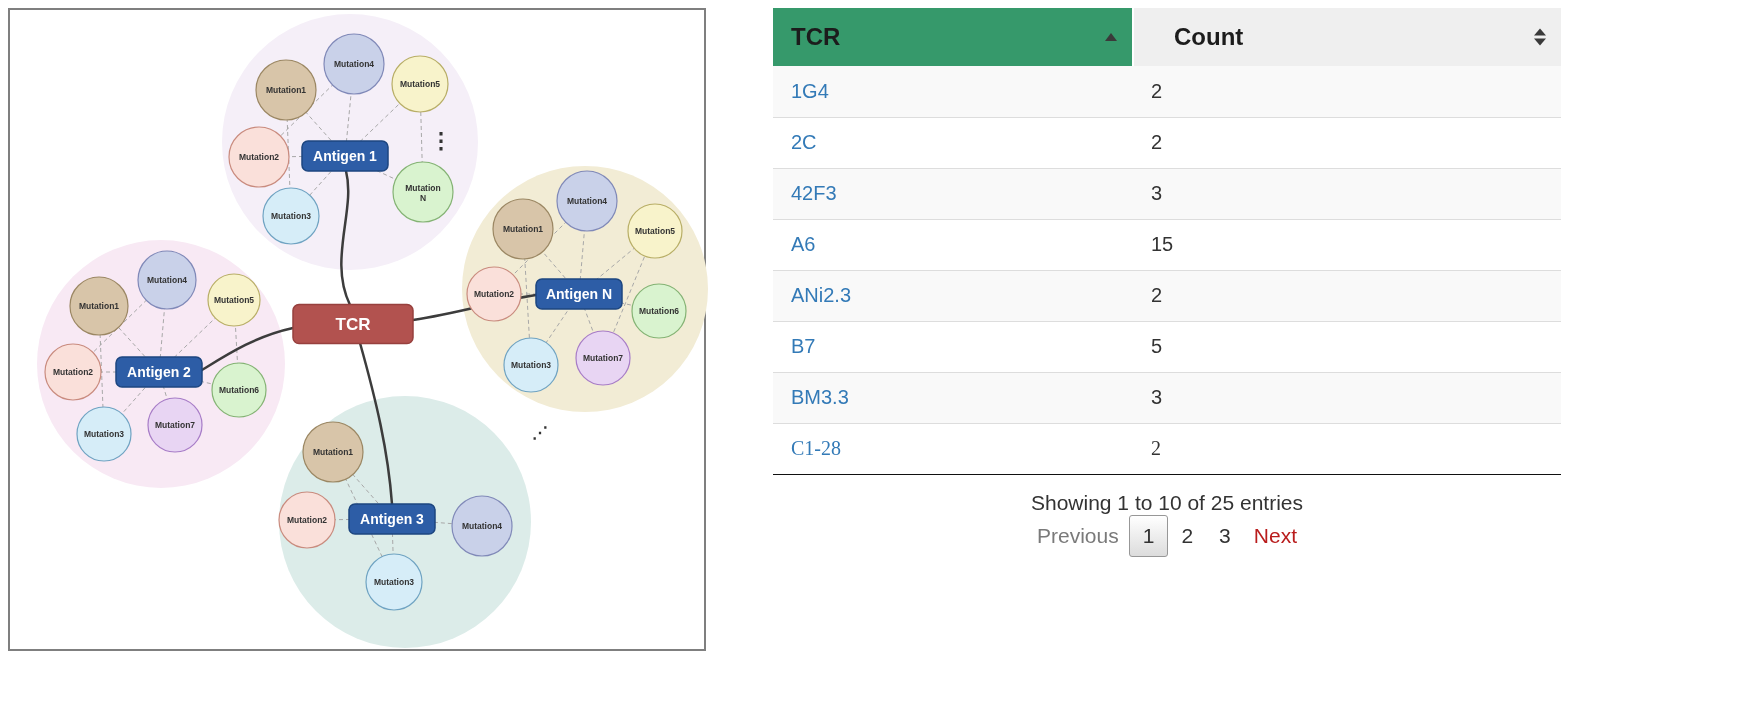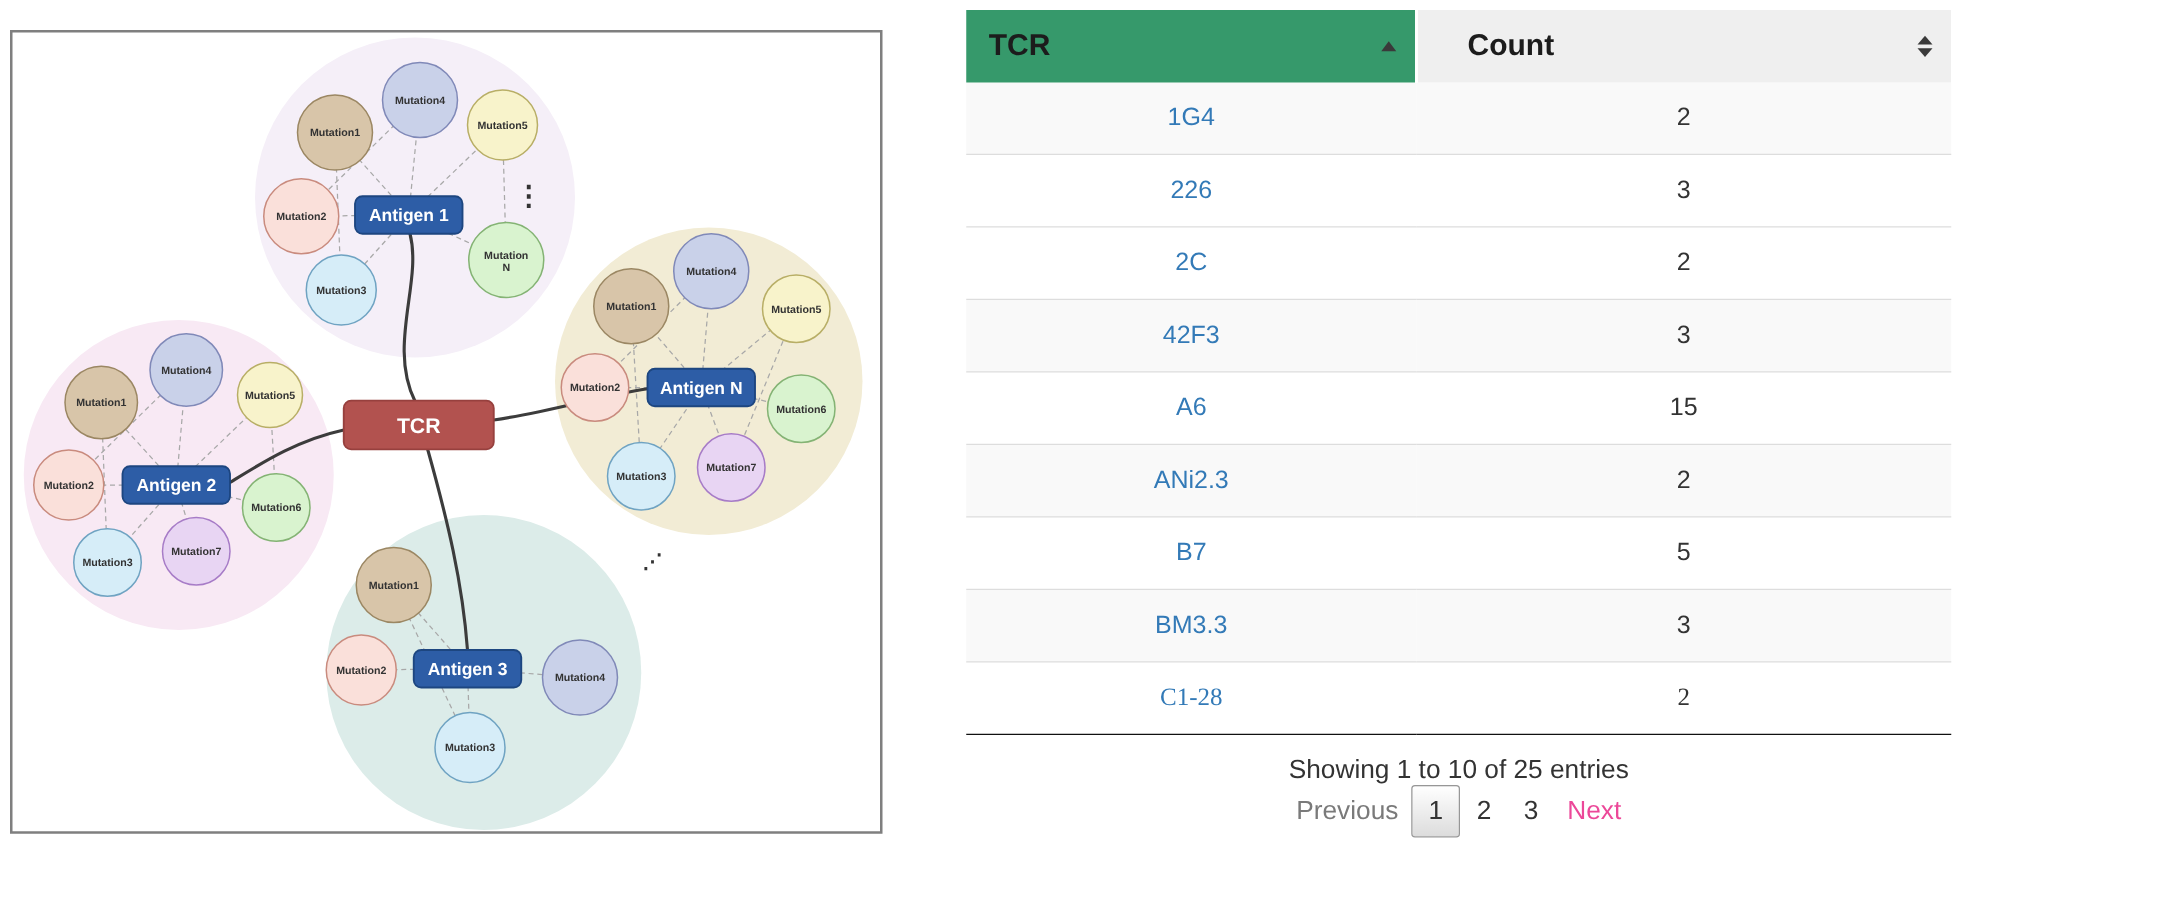--- a/index.html
+++ b/index.html
@@ -1,58 +1,59 @@
 <!DOCTYPE html>
 <html style="--green: #36996B; --count-bg: #efefef; --link: #337ab7; --stripe: #f9f9f9;"><head>
 <meta charset="utf-8">
 <style>
   * { box-sizing: border-box; margin: 0; padding: 0; }
   html, body { width: 1742px; height: 725px; background: #ffffff; font-family: "Liberation Sans", sans-serif; }
   body { position: relative; overflow: hidden; }
 
   
   .diagram-panel {
-    position: absolute; left: 8px; top: 24px;
+    position: absolute; left: 8px; top: 8px;
     width: 698px; height: 643px;
     border: 2px solid #7f7f7f;
     background: #ffffff;
+    padding-left: 18px;
   }
   .diagram-panel svg { display: block; }
   svg text { font-family: "Liberation Sans", sans-serif; }
 
   
   .table-panel { position: absolute; left: 773px; top: 8px; width: 788px; }
   table.tcr-table { width: 100%; border-collapse: collapse; }
   thead th {
     height: 58px; text-align: left; font-size: 24px; font-weight: bold;
     color: #1c1c1c; padding: 0 18px; position: relative; cursor: pointer;
   }
   th.th-tcr { background: var(--green, #36996B); width: 360px; border-right: 2px solid #ffffff; }
   th.th-count { background: var(--count-bg, #efefef); padding-left: 40px; }
   .sort-icon { position: absolute; right: 15px; top: 50%; transform: translateY(-50%); }
   .tri-up { display: block; width: 0; height: 0; border-left: 6px solid transparent; border-right: 6px solid transparent; border-bottom: 8px solid #3a3a3a; }
   .sort-both .tri-up { border-bottom-width: 7px; margin-bottom: 3px; }
   .tri-down { display: block; width: 0; height: 0; border-left: 6px solid transparent; border-right: 6px solid transparent; border-top: 7px solid #3a3a3a; }
 
   tbody td {
     height: 51px; font-size: 20px; color: #333333;
-    padding: 17px 18px; border-bottom: 1px solid #dddddd; background: transparent; text-align: center;
+    padding: 0 18px; border-bottom: 1px solid #dddddd; background: transparent;
   }
   tbody tr.odd { background: var(--stripe, #f9f9f9); }
   tbody tr.even { background: #ffffff; }
   tbody tr:last-child td { border-bottom: 1px solid #111111; font-family: Liberation Serif, serif; }
   a.tcr-link { color: var(--link, #337ab7); text-decoration: none; cursor: pointer; }
 
   .table-footer {
     display: flex; justify-content: space-between; align-items: center;
     margin-top: 16px; min-height: 44px; flex-direction: column;
   }
   .entries-info { font-size: 21px; color: #333333; }
   .pagination { display: flex; align-items: center; font-size: 21px; }
-  .page-btn { color: #ec4899; padding: 8px 10px; cursor: pointer; }
+  .page-btn { color: #b91c1c; padding: 8px 10px; cursor: pointer; }
   .page-btn.disabled { color: #7a7a7a; cursor: default; }
   .page-num { color: #333333; padding: 8px 13px; cursor: pointer; }
   .page-num.active {
     border: 1px solid #979797; border-radius: 3px;
     background: linear-gradient(to bottom, #ffffff 0%, #dcdcdc 100%);
   }
 </style>
 </head>
 <body>
 
@@ -181,24 +182,20 @@
             </span>
         </th>
       </tr>
     </thead>
     <tbody id="table-body">
         <tr class="odd">
           <td><a href="#" class="tcr-link">1G4</a></td>
           <td>2</td>
         </tr>
         <tr class="even">
-          <td><a href="#" class="tcr-link">226</a></td>
-          <td>3</td>
-        </tr>
-        <tr class="even">
           <td><a href="#" class="tcr-link">2C</a></td>
           <td>2</td>
         </tr>
         <tr class="odd">
           <td><a href="#" class="tcr-link">42F3</a></td>
           <td>3</td>
         </tr>
         <tr class="even">
           <td><a href="#" class="tcr-link">A6</a></td>
           <td>15</td>

